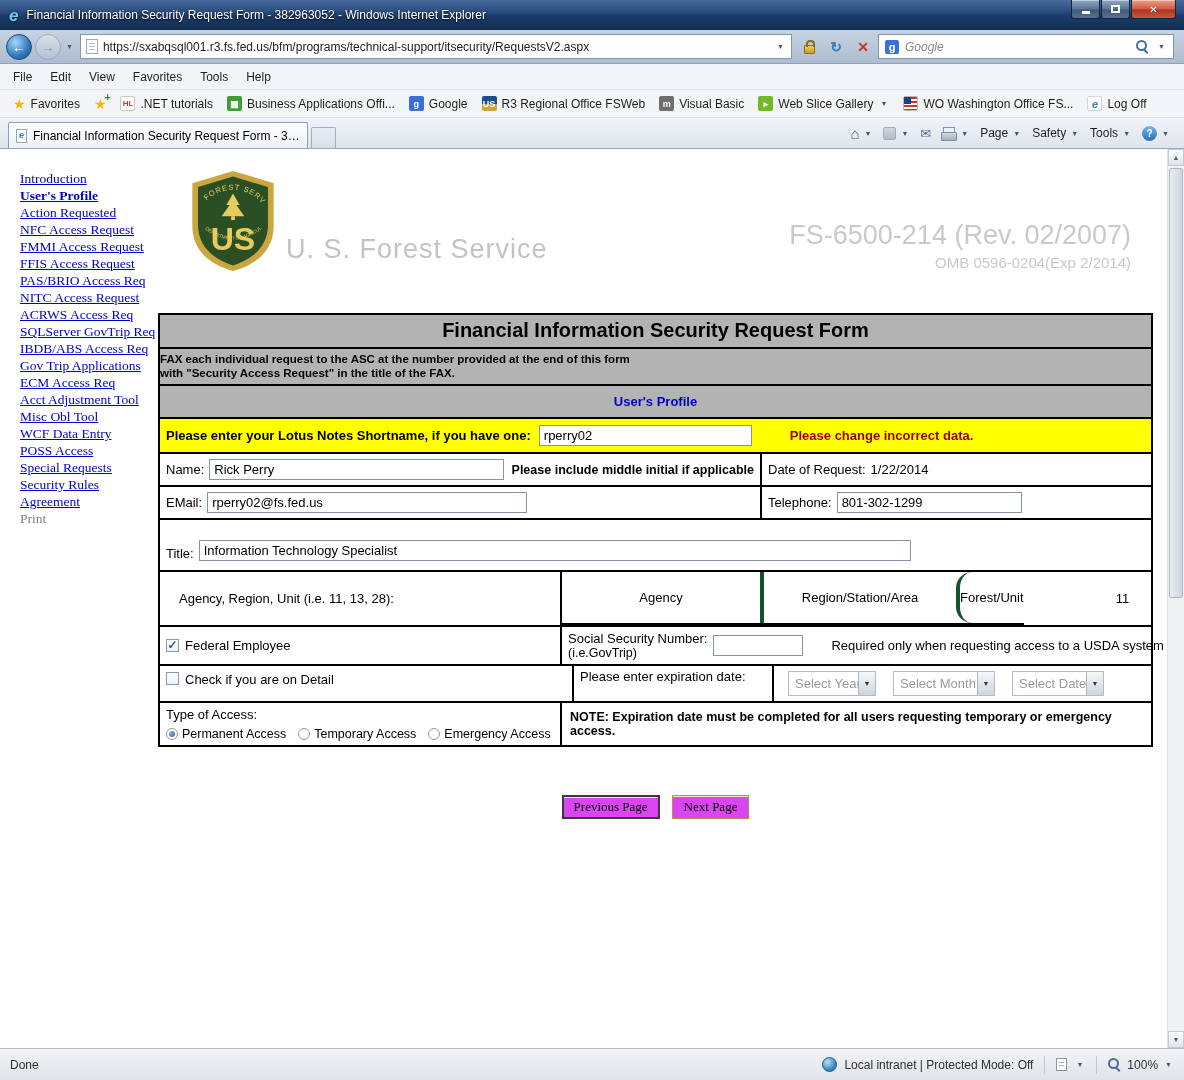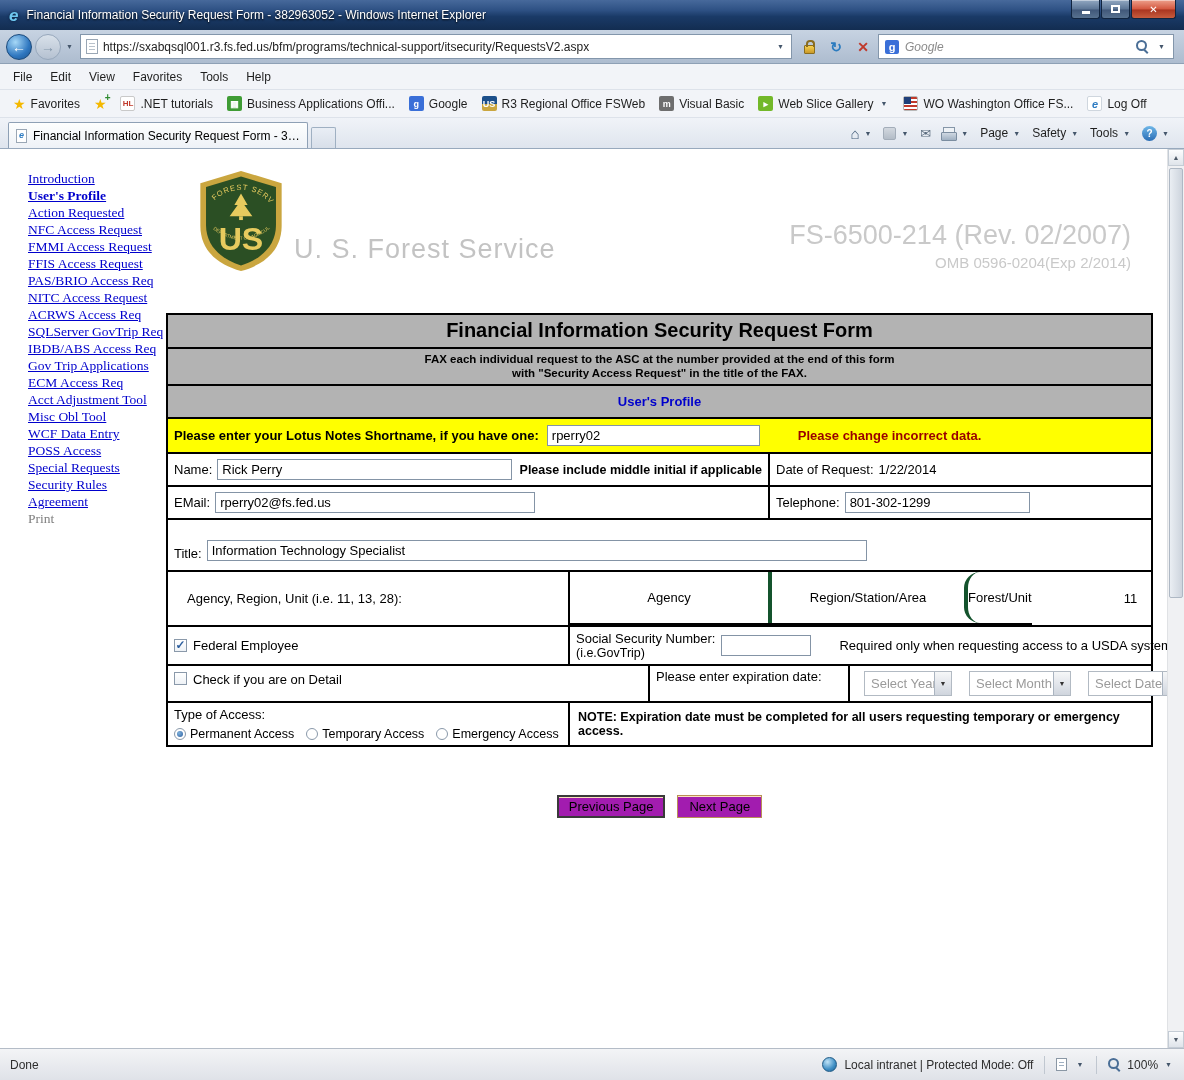--- a/index.html
+++ b/index.html
@@ -79,59 +79,59 @@
   .home-glyph { font-size:15px; color:#3f5a77; line-height:1; }
   .feed-icon { width:13px; height:13px; border-radius:2px; background:linear-gradient(#d2d8df,#b3bcc7); border:1px solid #a3adb9; }
   .mail-glyph { font-size:13px; color:#5a6b7d; }
   .print-icon { width:15px; height:13px; position:relative; }
   .print-icon::before { content:""; position:absolute; left:2px; top:0; width:10px; height:5px; background:#eef2f6; border:1px solid #8596a8; }
   .print-icon::after { content:""; position:absolute; left:0; top:5px; width:14px; height:7px; background:linear-gradient(#cfd8e2,#9fb0c2); border:1px solid #7b8da0; border-radius:1px; }
   .help-icon { width:15px; height:15px; border-radius:50%; background:linear-gradient(#6fb7e8,#2a6db5); color:#fff; font-size:10px; font-weight:bold;
     display:flex; align-items:center; justify-content:center; }
 
   
-  .content { flex:1; display:flex; background:#fff; overflow:hidden;margin-left:8px; }
+  .content { flex:1; display:flex; background:#fff; overflow:hidden; }
   .sidebar { width:158px; flex:0 0 auto; padding:21px 0 0 20px; font-family:"Liberation Serif", serif; font-size:13.5px; }
   .nav-link { color:#0000cc; text-decoration:underline; line-height:17px; white-space:nowrap; cursor:pointer; }
   .nav-link.active { font-weight:bold; }
   .nav-print { color:#808080; line-height:17px; }
   .main { flex:1; padding:16px 14px 0 0; min-width:0; }
 
   .page-header { display:flex; align-items:flex-end; padding-left:32px; height:108px; margin-bottom:40px; }
   .fs-logo { width:86px; height:104px; flex:0 0 auto; }
   .agency-name { font-size:27px; color:#c3c3c3; margin:0 0 8px 10px; letter-spacing:1px; white-space:nowrap; }
   .form-meta { margin-left:auto; text-align:right; margin-right:22px; padding-bottom:2px; }
   .form-number { font-size:27px; color:#c9c9c9; white-space:nowrap; }
   .omb { font-size:15px; color:#c9c9c9; margin-top:3px; }
 
   
   .form { border:2px solid #000; font-size:13px; color:#000; }
   .frow { display:flex; border-top:2px solid #000; }
   .frow.first { border-top:none; }
   .gray { background:#b3b3b3; }
   .row-title { justify-content:center; font-size:20px; font-weight:bold; padding:4px 0 5px; }
-  .row-fax { flex-direction:column; align-items:center; font-size:11.5px; font-weight:bold; padding:4px 0; line-height:13.5px; }
+  .row-fax { flex-direction:column; font-size:11.5px; font-weight:bold; padding:4px 0; line-height:13.5px; }
   .row-section { justify-content:center; font-size:13px; font-weight:bold; color:#0000cc; padding:8px 0; }
   .row-lotus { background:#ffff00; align-items:center; padding:6px; }
   .bold { font-weight:bold; }
   input.txt { height:21px; border:1px solid #8494a6; background:#fff; color:#000; font-family:inherit; font-size:13px; padding:1px 4px; }
   .lotus-input { width:213px; margin-left:8px; }
   .lotus-warning { color:#990000; font-weight:bold; margin-left:38px; }
 
   .cell { padding:5px 6px; display:flex; align-items:center; min-width:0; }
   .bl { border-left:2px solid #000; }
   .w600 { width:600px; flex:0 0 auto; }
   .grow { flex:1; }
   .lbl { margin-right:5px; white-space:nowrap; }
   .name-input { width:330px; }
   .name-note { font-weight:bold; font-size:12.5px; margin-left:8px; white-space:nowrap; }
   .email-input { width:320px; }
   .tel-input { width:185px; }
   .row-titlefield .cell { align-items:flex-end; padding:20px 6px 9px; }
-  .title-input { width:660px; }
+  .title-input { width:712px; }
 
   .agency-left { width:400px; flex:0 0 auto; display:flex; align-items:center; padding:19px; }
   .agency-table { flex:1; display:flex; flex-direction:row; border-left:2px solid #000; }
   .agency-hrow,.agency-vrow { display:flex; }
   .agency-hrow { border-bottom:2px solid #000; }
   .ac { display:flex; align-items:center; justify-content:center; padding:8px 0; min-height:33px; }
   .ac + .ac { border-left:4px solid #14532d; }
   .col-a { width:198px; flex:0 0 auto; }
   .col-r { width:196px; flex:0 0 auto; }
   .col-f { flex:1;border-radius:16px; }
@@ -150,34 +150,34 @@
     align-items:center; justify-content:center; flex:0 0 auto; }
   .cbox.checked::after { content:"\2713"; font-size:12px; font-weight:bold; color:#2c5e9e; line-height:1; margin-top:-2px; }
 
   .fed-left { width:400px; flex:0 0 auto; display:flex; align-items:center; gap:6px; padding:11px 6px; }
   .fed-right { flex:1; border-left:2px solid #000; display:flex; align-items:center; padding:0 6px; }
   .ssn-block { line-height:15px; white-space:nowrap; }
   .ssn-sub { font-size:12.5px; }
   .ssn-input { width:90px; margin-left:6px; }
   .ssn-note { margin-left:28px; white-space:nowrap; }
 
-  .det-left { width:480px; flex:0 0 auto; display:flex; align-items:flex-start; gap:6px; padding:6px; }
+  .det-left { width:412px; flex:0 0 auto; display:flex; align-items:flex-start; gap:6px; padding:6px; }
   .det-mid { width:200px; flex:0 0 auto; border-left:2px solid #000; padding:3px 6px; line-height:16px; }
   .det-right { flex:1; border-left:2px solid #000; display:flex; align-items:center; gap:17px; padding:5px 6px 5px 14px; }
 
   .acc-left { width:400px; flex:0 0 auto; padding:4px 6px; }
   .acc-radios { display:flex; align-items:center; margin-top:5px; font-size:12.5px; white-space:nowrap; }
   .radio-group { display:flex; align-items:center; margin-right:12px; }
   .radio { width:12px; height:12px; border:1px solid #8a99aa; border-radius:50%; background:#fff; position:relative; margin-right:4px; flex:0 0 auto; }
   .radio.selected::after { content:""; position:absolute; left:2px; top:2px; right:2px; bottom:2px; border-radius:50%;
     background:radial-gradient(circle at 35% 35%,#7fb2dd,#2c5e9e); }
   .acc-right { flex:1; border-left:2px solid #000; display:flex; align-items:center; padding:4px 8px; font-weight:bold; font-size:12.5px; }
 
   .btn-row { display:flex; justify-content:center; gap:12px; margin-top:48px; }
-  .btn { background:#a21caf; border:1px solid #b98f56; box-shadow:inset 0 1px 0 #fbe3bd; color:#000; font-family:Liberation Sans, sans-serif; font-size:13px;
+  .btn { background:#d946ef; border:1px solid #b98f56; box-shadow:inset 0 1px 0 #fbe3bd; color:#000; font-family:Liberation Serif, serif; font-size:13px;
     padding:3px 11px; cursor:pointer; }
   .btn.prev { border:2px solid #3a3a3a; padding:2px 10px; }
 
   
   .vscroll { width:17px; flex:0 0 auto; background:#f0f1f3; border-left:1px solid #e0e2e5; position:relative; }
   .sb-btn { position:absolute; left:0; width:16px; height:17px; background:linear-gradient(#fcfdfe,#dfe4ea); border:1px solid #c4ccd5;
     display:flex; align-items:center; justify-content:center; font-size:7px; color:#4e5a68; }
   .sb-up { top:0; } .sb-down { bottom:0; }
   .sb-thumb { position:absolute; left:1px; top:19px; width:14px; height:430px; background:linear-gradient(90deg,#eaeef3,#cdd4dd);
     border:1px solid #aeb8c4; border-radius:2px; }

